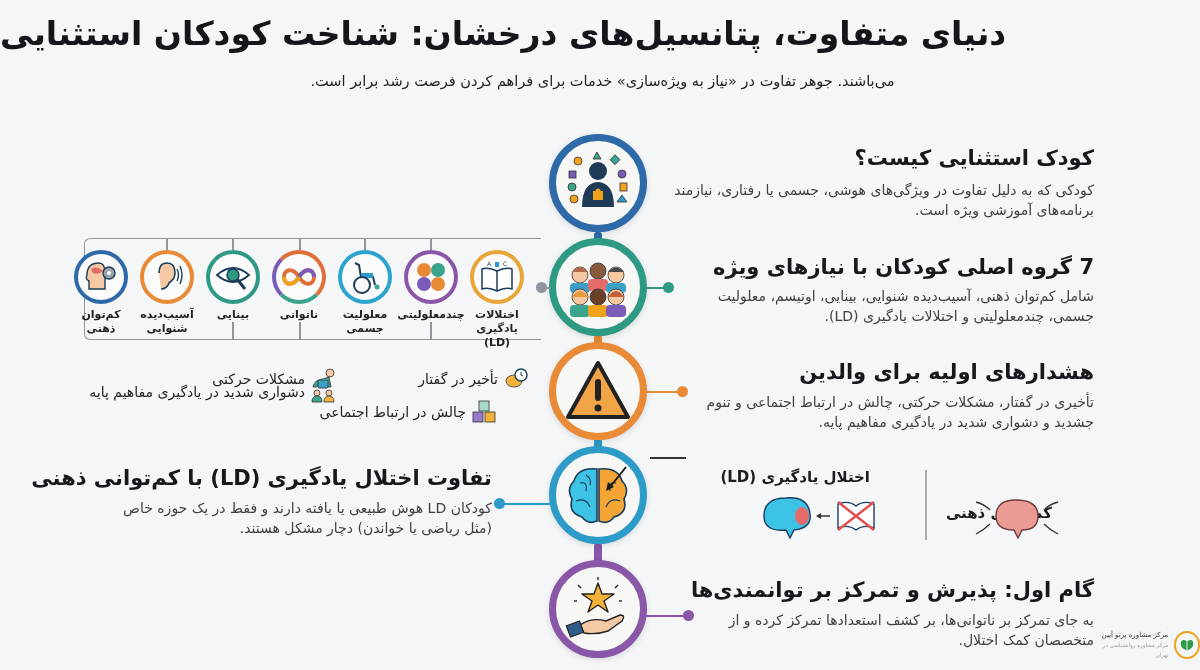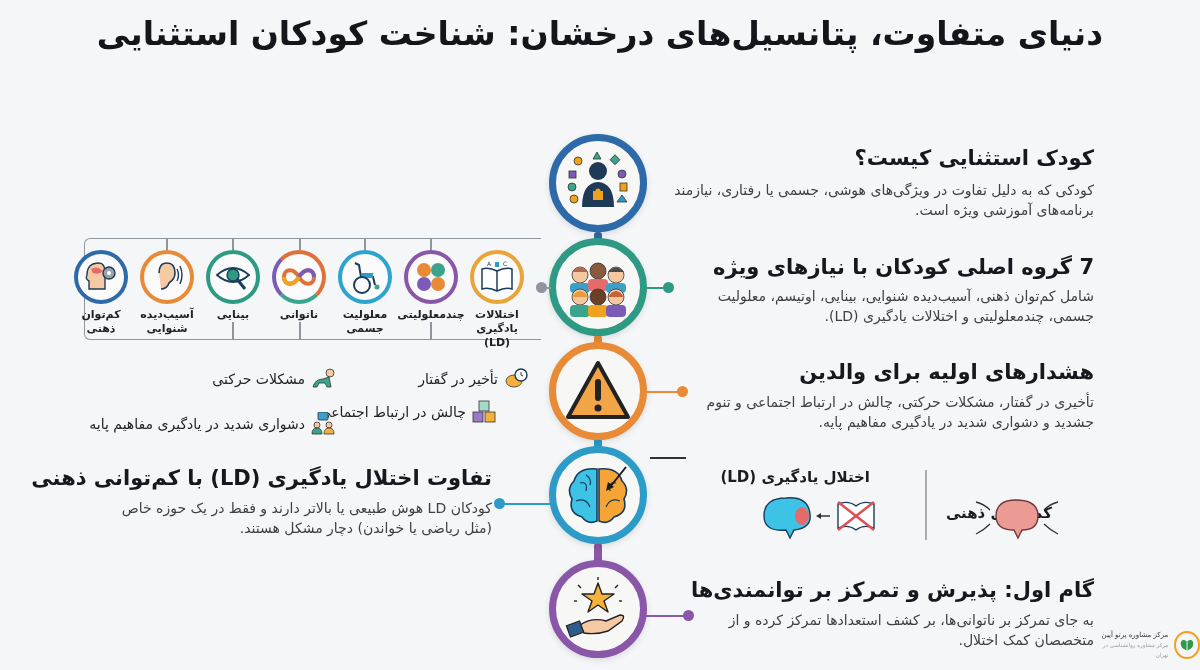--- a/index.html
+++ b/index.html
@@ -1,19 +1,19 @@
 <!DOCTYPE html>
 <html><head>
 <meta charset="utf-8">
 <style>
   * { box-sizing: border-box; margin: 0; padding: 0; }
   html, body { width: 1200px; height: 670px; overflow: hidden; }
   body { background: #f4f6f8; font-family: "DejaVu Sans", sans-serif; color: #1e1e24; position: relative; }
   .rtl { direction: rtl; }
-  .title { position: absolute; top: 14px; left: 0; width: 1200px; text-align: center; font-size: 33px; font-weight: bold; letter-spacing: -0.5px; color: #15151c; }
+  .title { position: absolute; top: 14px; left: 0; width: 1200px; text-align: left; font-size: 33px; font-weight: bold; letter-spacing: -0.5px; color: #15151c; }
   .intro { position: absolute; top: 70px; left: 150px; width: 905px; text-align: center; font-size: 14.5px; line-height: 22px; color: #222; }
 
   .spine { position: absolute; left: 594px; width: 8px; border-radius: 3px; }
   .node { position: absolute; width: 98px; height: 98px; border-radius: 50%; background: #f7f7f6; box-shadow: 0 2px 6px rgba(0,0,0,0.12); display: flex; align-items: center; justify-content: center; }
   .node svg { width: 68px; height: 68px; }
 
   .conn { position: absolute; height: 2px; }
   .dot { position: absolute; width: 11px; height: 11px; border-radius: 50%; }
 
   .sec-title { position: absolute; font-size: 21px; font-weight: bold; color: #17171e; white-space: nowrap; }
@@ -35,20 +35,21 @@
   .logo { position: absolute; left: 1096px; top: 630px; display: flex; align-items: center; gap: 6px; }
   .logo-text { font-size: 7px; line-height: 10px; color: #333; text-align: right; }
   .logo-text .sub { color: #999; font-size: 5.5px; }
   .logo-mark { width: 28px; height: 28px; border-radius: 50%; border: 2px solid #f0a21d; display: flex; align-items: center; justify-content: center; }
 </style>
 </head>
 <body>
 
 <div class="title rtl">دنیای متفاوت، پتانسیل‌های درخشان: شناخت کودکان استثنایی</div>
 <div class="intro rtl">
+  <div>می‌باشند. جوهر تفاوت در «نیاز به ویژه‌سازی» خدمات برای فراهم کردن فرصت رشد برابر است.</div>
 </div>
 
 <div class="spine" style="top:232px;height:24px;background:#2f6aa8;"></div>
 <div class="spine" style="top:335px;height:22px;background:#e88a36;"></div>
 <div class="spine" style="top:438px;height:22px;background:#2d9bc8;"></div>
 <div class="spine" style="top:543px;height:20px;background:#8a56a8;"></div>
 
 <div class="node" style="left:549px;top:134px;border:7px solid #2f6aa8;">
   <svg viewBox="0 0 68 68">
     <circle cx="34" cy="22" r="9" fill="#1f3a56"></circle>
@@ -135,21 +136,21 @@
 <div class="sec-title rtl" style="right:106px;top:146px;">کودک استثنایی کیست؟</div>
 <div class="sec-body rtl" style="right:106px;top:180px;width:420px;">کودکی که به دلیل تفاوت در ویژگی‌های هوشی، جسمی یا رفتاری، نیازمند برنامه‌های آموزشی ویژه است.</div>
 
 <div class="sec-title rtl" style="right:106px;top:255px;">7 گروه اصلی کودکان با نیازهای ویژه</div>
 <div class="sec-body rtl" style="right:106px;top:286px;width:420px;">شامل کم‌توان ذهنی، آسیب‌دیده شنوایی، بینایی، اوتیسم، معلولیت جسمی، چندمعلولیتی و اختلالات یادگیری (LD).</div>
 
 <div class="sec-title rtl" style="right:106px;top:360px;">هشدارهای اولیه برای والدین</div>
 <div class="sec-body rtl" style="right:106px;top:392px;width:420px;">تأخیری در گفتار، مشکلات حرکتی، چالش در ارتباط اجتماعی و تنوم جشدید و دشواری شدید در یادگیری مفاهیم پایه.</div>
 
 <div class="sec-title rtl" style="right:708px;top:466px;">تفاوت اختلال یادگیری (LD) با کم‌توانی ذهنی</div>
-<div class="sec-body rtl" style="right:708px;top:498px;width:380px;">کودکان LD هوش طبیعی یا بالاتر دارند و فقط در یک حوزه خاص (مثل ریاضی یا خواندن) دچار مشکل هستند.</div>
+<div class="sec-body rtl" style="right:708px;top:498px;width:380px;">کودکان LD هوش طبیعی یا یافته دارند و فقط در یک حوزه خاص (مثل ریاضی یا خواندن) دچار مشکل هستند.</div>
 
 <div class="sec-title rtl" style="right:106px;top:578px;">گام اول: پذیرش و تمرکز بر توانمندی‌ها</div>
 <div class="sec-body rtl" style="right:106px;top:610px;width:420px;">به جای تمرکز بر ناتوانی‌ها، بر کشف استعدادها تمرکز کرده و از متخصصان کمک اختلال.</div>
 
 <div class="groups-frame"></div>
 <div class="conn" style="left:541px;top:287px;width:10px;background:#8e959c;"></div>
 <div class="dot" style="left:536px;top:282px;background:#8e959c;"></div>
 <div class="tick" style="left:166px;top:238px;height:12px;"></div>
 <div class="tick" style="left:232px;top:238px;height:12px;"></div>
 <div class="tick" style="left:299px;top:238px;height:12px;"></div>
@@ -260,21 +261,21 @@
   <span>مشکلات حرکتی</span>
 </div>
 <div class="sign rtl" style="right:704px;top:400px;">
   <svg viewBox="0 0 24 24">
     <rect x="7" y="1" width="10" height="10" fill="#a8d8c8" stroke="#333" stroke-width="0.8"></rect>
     <rect x="1" y="12" width="10" height="10" fill="#9a7ac8" stroke="#333" stroke-width="0.8"></rect>
     <rect x="13" y="12" width="10" height="10" fill="#f4b23a" stroke="#333" stroke-width="0.8"></rect>
   </svg>
   <span>چالش در ارتباط اجتماعی</span>
 </div>
-<div class="sign rtl" style="right:865px;top:412px;">
+<div class="sign rtl" style="right:865px;top:380px;">
   <svg viewBox="0 0 24 24">
     <rect x="7" y="0" width="10" height="8" rx="1" fill="#3aa0c8" stroke="#333" stroke-width="0.8"></rect>
     <circle cx="6" cy="13" r="3" fill="#f5c9a3" stroke="#333" stroke-width="0.8"></circle>
     <path d="M1 22 Q1 16 6 16 Q11 16 11 22 Z" fill="#3aa58c" stroke="#333" stroke-width="0.8"></path>
     <circle cx="18" cy="13" r="3" fill="#f5c9a3" stroke="#333" stroke-width="0.8"></circle>
     <path d="M13 22 Q13 16 18 16 Q23 16 23 22 Z" fill="#f4b23a" stroke="#333" stroke-width="0.8"></path>
   </svg>
   <span>دشواری شدید در یادگیری مفاهیم پایه</span>
 </div>
 

